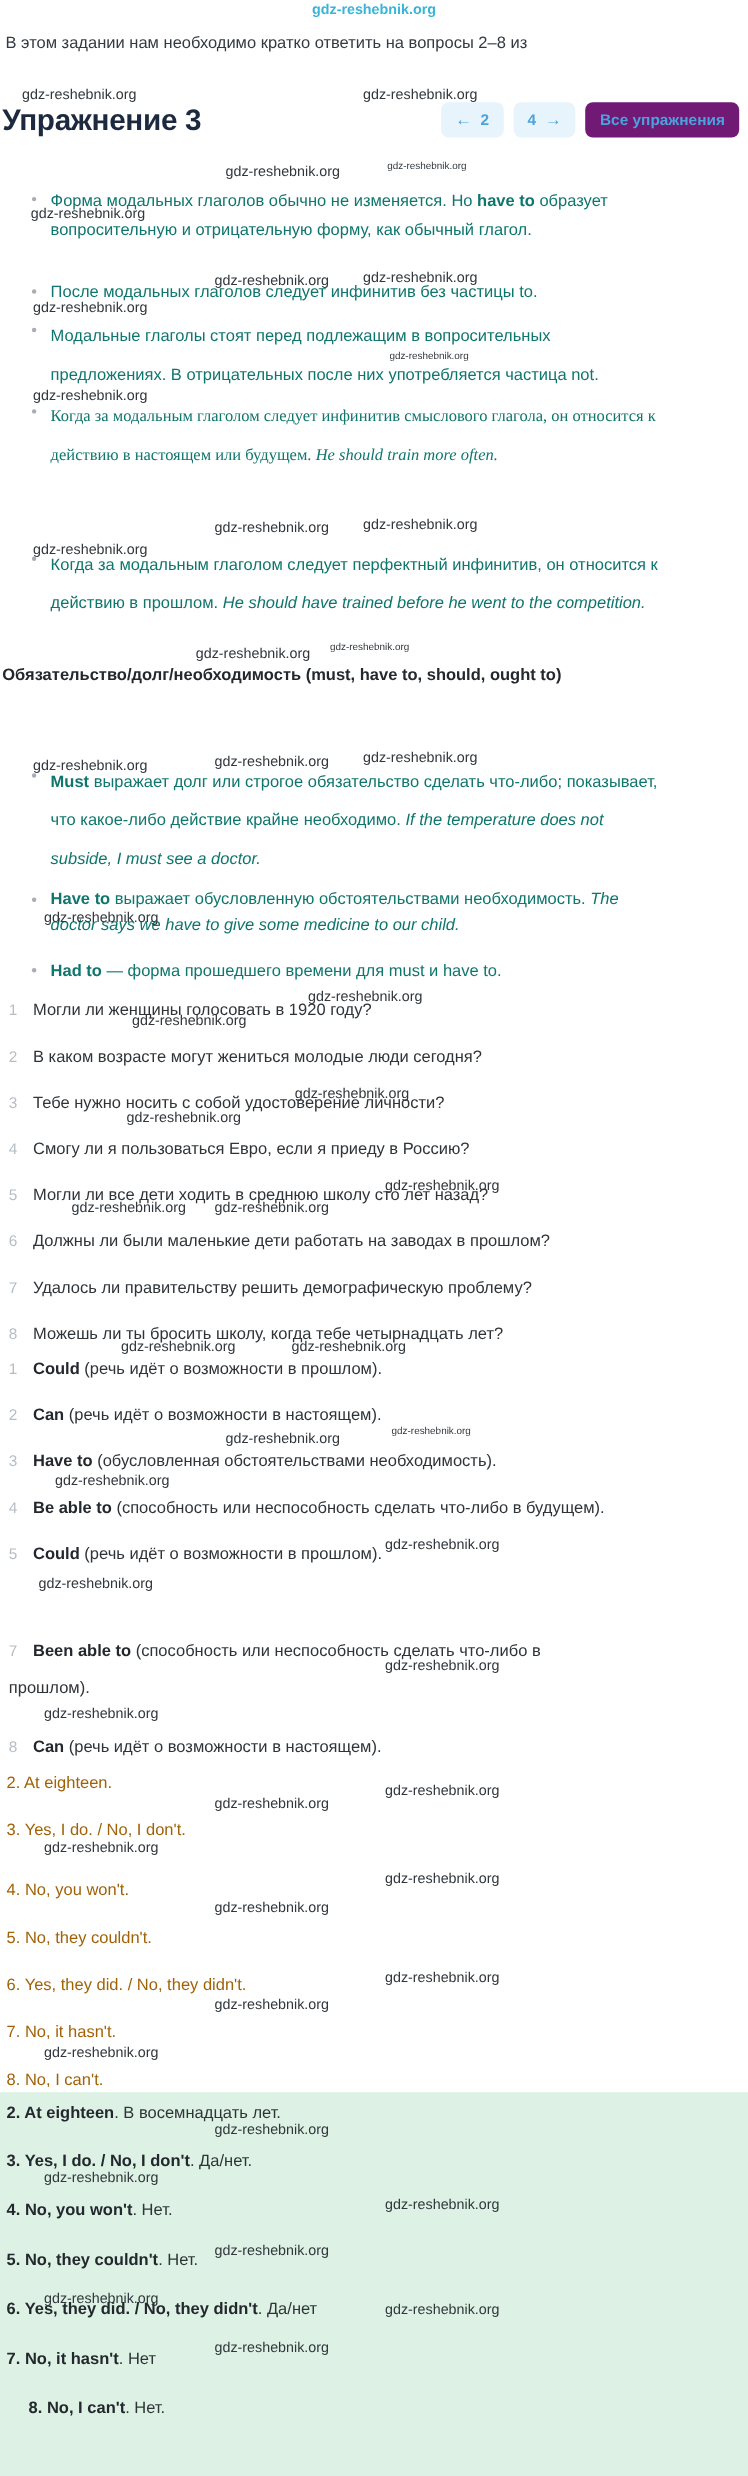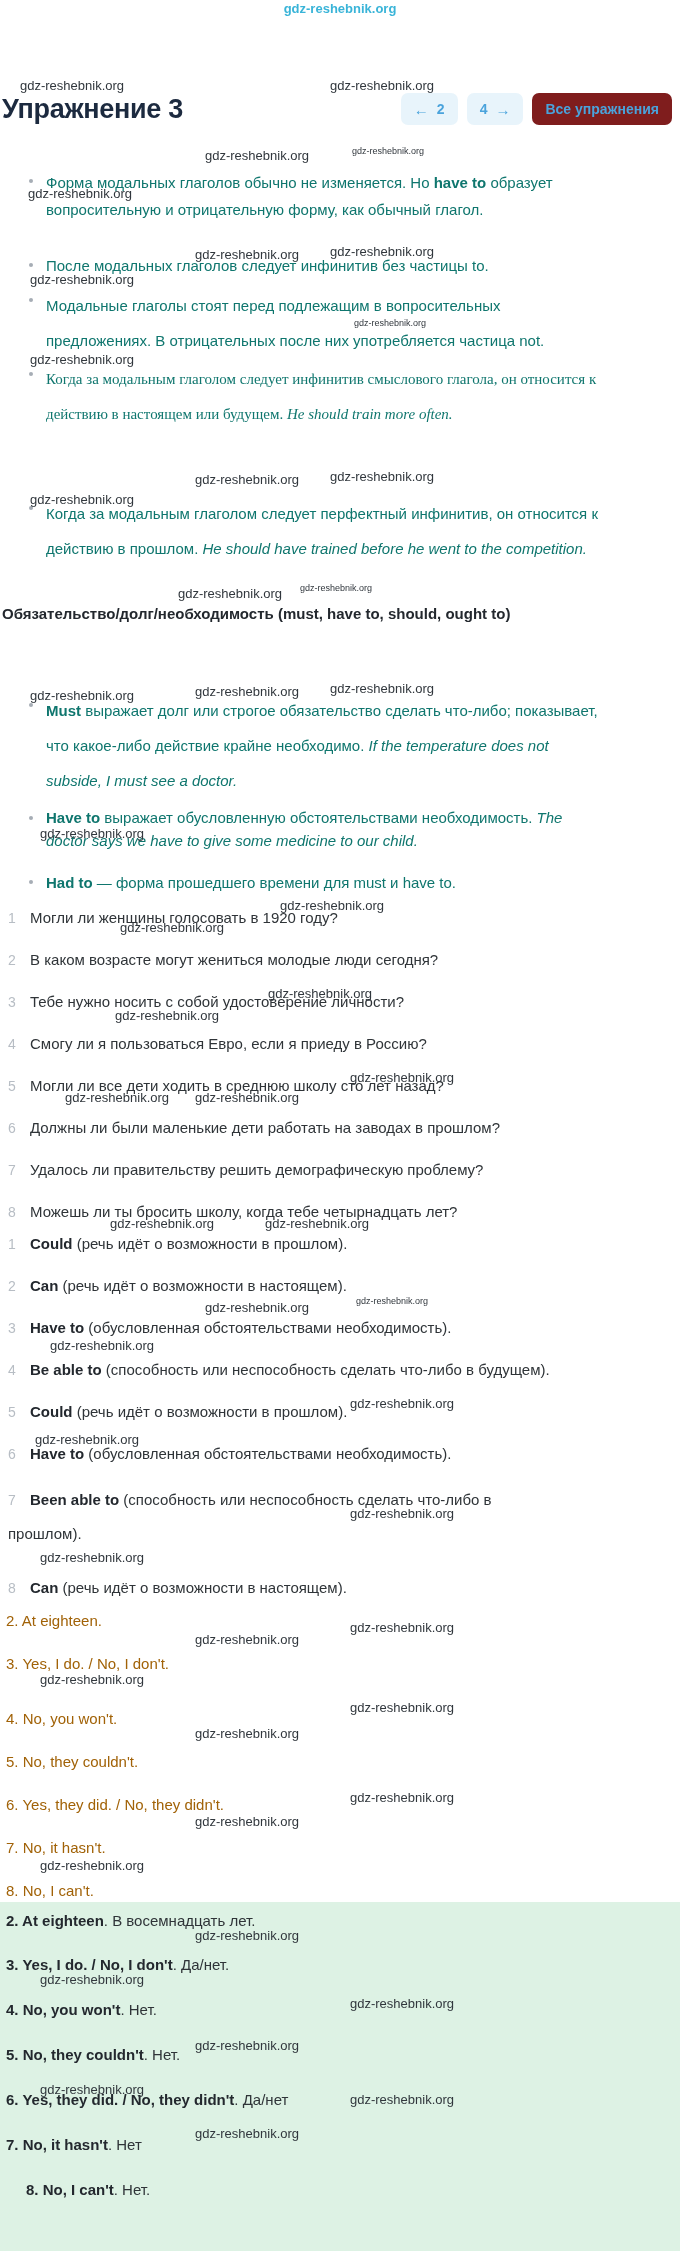--- a/index.html
+++ b/index.html
@@ -48,33 +48,34 @@
   #green { top: 1902px; left: 0; right: 0; height: 349px; }
   .g { left: 6px; right: 10px; font-size: 15px; color: #2f3438; }
   #g2 { top: 1912px; } #g3 { top: 1956px; } #g4 { top: 2001px; } #g5 { top: 2046px; }
   #g6 { top: 2091px; } #g7 { top: 2136px; } #g8 { top: 2181px; margin-left: 20px; }
 </style>
 </head>
 <body>
 
 <div id="page">
 
+  <div id="intro" class="abs">В этом задании нам необходимо кратко ответить на вопросы 2–8 из</div>
 
   <div id="header" class="abs">
     <div id="title">Упражнение 3</div>
     <div class="nav">
       <button class="btn" style="background: rgb(232, 244, 251); color: rgb(74, 163, 220);">
           <span class="arr">←</span>
           <span>2</span>
         </button>
       <button class="btn" style="background: rgb(232, 244, 251); color: rgb(74, 163, 220);">
           <span>4</span>
           <span class="arr">→</span>
         </button>
-      <button class="btn" style="background: #7f1d1d; color: rgb(74, 163, 220);">
+      <button class="btn" style="background: #701a75; color: rgb(74, 163, 220);">
           <span>Все упражнения</span>
         </button>
     </div>
   </div>
 
   <div id="b1" class="abs bullet"><span>Форма модальных глаголов обычно не изменяется. Но </span><b>have to</b><span> образует вопросительную и отрицательную форму, как обычный глагол.</span></div>
   <div id="b2" class="abs bullet"><span>После модальных глаголов следует инфинитив без частицы to.</span></div>
   <div id="b3" class="abs bullet"><span>Модальные глаголы стоят перед подлежащим в вопросительных предложениях. В отрицательных после них употребляется частица not.</span></div>
   <div id="b4" class="abs bullet"><span>Когда за модальным глаголом следует инфинитив смыслового глагола, он относится к действию в настоящем или будущем. </span><i>He should train more often.</i></div>
   <div id="b5" class="abs bullet"><span>Когда за модальным глаголом следует перфектный инфинитив, он относится к действию в прошлом. </span><i>He should have trained before he went to the competition.</i></div>
@@ -92,21 +93,20 @@
   <div id="q5" class="abs q"><span class="n">5</span><span>Могли ли все дети ходить в среднюю школу сто лет назад?</span></div>
   <div id="q6" class="abs q"><span class="n">6</span><span>Должны ли были маленькие дети работать на заводах в прошлом?</span></div>
   <div id="q7" class="abs q"><span class="n">7</span><span>Удалось ли правительству решить демографическую проблему?</span></div>
   <div id="q8" class="abs q"><span class="n">8</span><span>Можешь ли ты бросить школу, когда тебе четырнадцать лет?</span></div>
 
   <div id="m1" class="abs m"><span class="n">1</span><b>Could</b><span> (речь идёт о возможности в прошлом).</span></div>
   <div id="m2" class="abs m"><span class="n">2</span><b>Can</b><span> (речь идёт о возможности в настоящем).</span></div>
   <div id="m3" class="abs m"><span class="n">3</span><b>Have to</b><span> (обусловленная обстоятельствами необходимость).</span></div>
   <div id="m4" class="abs m"><span class="n">4</span><b>Be able to</b><span> (способность или неспособность сделать что-либо в будущем).</span></div>
   <div id="m5" class="abs m"><span class="n">5</span><b>Could</b><span> (речь идёт о возможности в прошлом).</span></div>
-  <div id="m6" class="abs m"><span class="n">6</span><b>Have to</b><span> (обусловленная обстоятельствами необходимость).</span></div>
   <div id="m7" class="abs m"><span class="n">7</span><b>Been able to</b><span> (способность или неспособность сделать что-либо в прошлом).</span></div>
   <div id="m8" class="abs m"><span class="n">8</span><b>Can</b><span> (речь идёт о возможности в настоящем).</span></div>
 
   <div id="a2" class="abs a">2. At eighteen.</div>
   <div id="a3" class="abs a">3. Yes, I do. / No, I don't.</div>
   <div id="a4" class="abs a">4. No, you won't.</div>
   <div id="a5" class="abs a">5. No, they couldn't.</div>
   <div id="a6" class="abs a">6. Yes, they did. / No, they didn't.</div>
   <div id="a7" class="abs a">7. No, it hasn't.</div>
   <div id="a8" class="abs a">8. No, I can't.</div>

